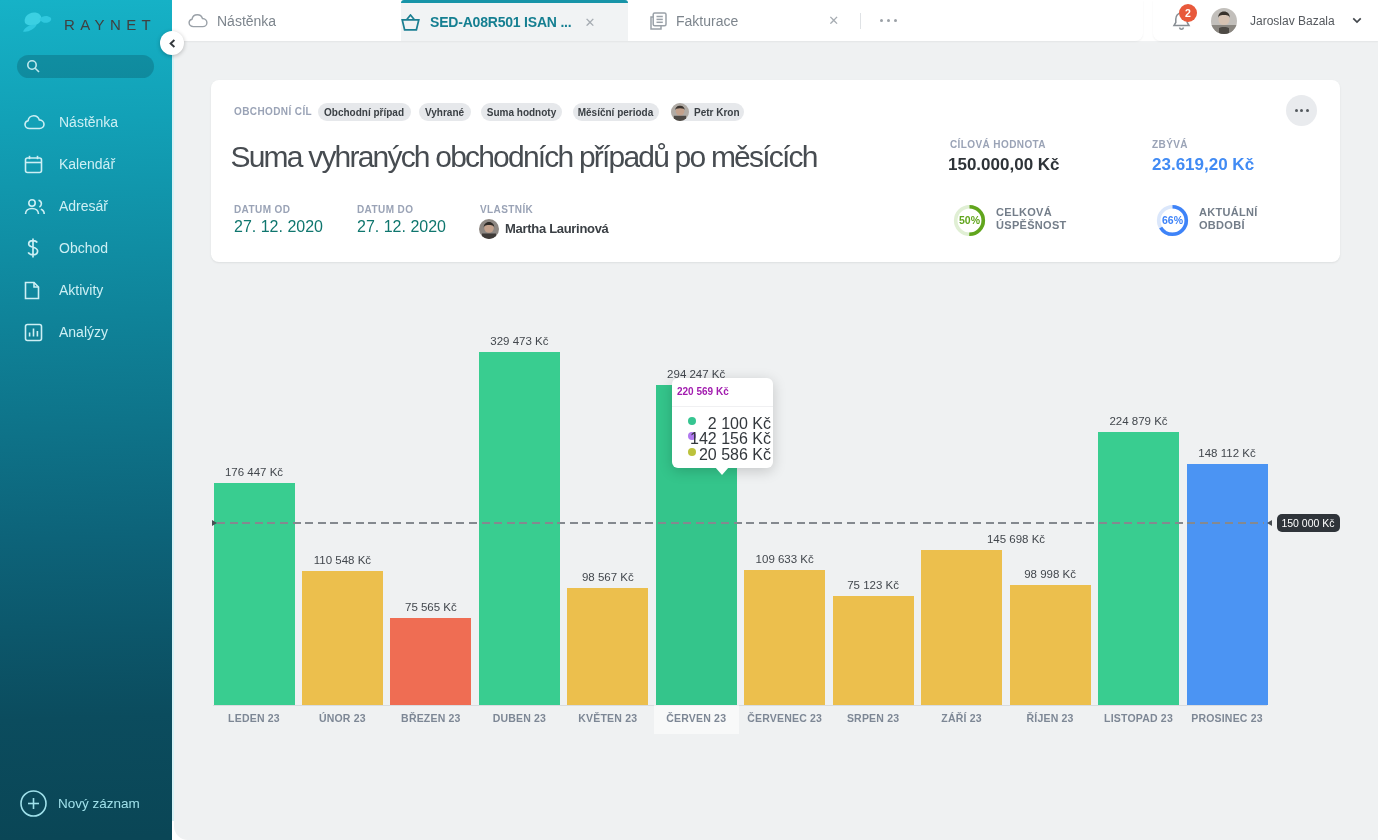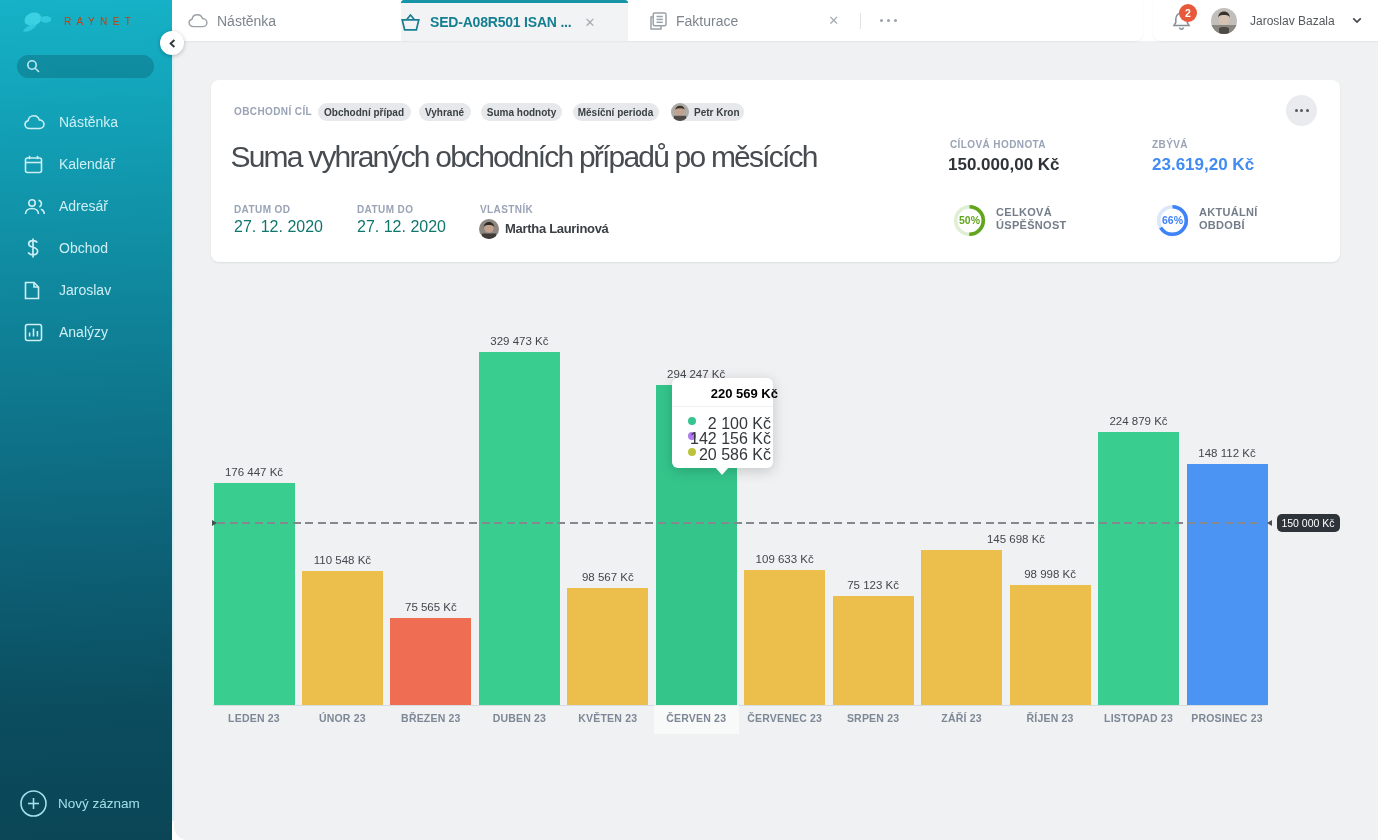--- a/index.html
+++ b/index.html
@@ -1,21 +1,21 @@
 <!DOCTYPE html>
 <html><head><meta charset="utf-8">
 <style>
 *{margin:0;padding:0;box-sizing:border-box}
 html,body{width:1378px;height:840px;overflow:hidden}
 body{position:relative;background:#fff;font-family:"Liberation Sans",sans-serif;-webkit-font-smoothing:antialiased}
 .abs{position:absolute}
 
 .sidebar{left:0;top:0;width:172px;height:840px;
  background:linear-gradient(178deg,#16b2c7 0px,#12a1b7 120px,#0f8399 320px,#0d6379 540px,#0b4c5e 720px,#0a4656 840px);}
-.logoword{left:64px;top:16px;color:#c2410c;font-size:10px;letter-spacing:5.4px}
+.logoword{left:64px;top:16px;color:#404040;font-size:15px;letter-spacing:5.4px}
 .search{left:17px;top:55px;width:137px;height:23px;border-radius:12px;background:rgba(8,70,84,.28)}
 .search svg{position:absolute;left:9px;top:4px}
 .nav{left:0;top:101px;width:172px}
 .navitem{position:relative;height:42px;display:flex;align-items:center}
 .navitem svg{position:absolute;left:24px}
 .navitem span{position:absolute;left:59px;color:#cdeff4;font-size:14px}
 .newrec{left:20px;top:790px;display:flex;align-items:center;color:#9fe0ea;font-size:13.5px}
 .newrec svg{margin-right:11px}
 
 .topbar{left:172px;top:0;width:971px;height:41px;background:#fff;border-radius:0 0 8px 0;box-shadow:0 1px 2px rgba(0,0,0,.05)}
@@ -34,21 +34,21 @@
 .ringlbl{position:absolute;font-size:11px;font-weight:bold;color:#737d89;letter-spacing:.3px;line-height:13px}
 
 .bar{position:absolute}
 .bval{position:absolute;font-size:11.5px;color:#42474d;text-align:center;width:120px}
 .bmon{position:absolute;top:712px;font-size:10.5px;font-weight:bold;color:#7d8795;text-align:center;width:120px;letter-spacing:.2px}
 .axis{left:213px;top:705px;width:1054px;height:1px;background:#d9dcdf}
 .dash{left:217px;top:522px;width:1047px;height:1.5px;
  background:repeating-linear-gradient(90deg,#84898f 0,#84898f 8px,transparent 8px,transparent 12.6px)}
 .tpill{left:1276.5px;top:514px;width:63px;height:18px;background:#2f343a;border-radius:5px;color:#fff;font-size:10.5px;display:flex;align-items:center;justify-content:center}
 .tooltip{left:672px;top:378px;width:101px;height:90px;background:#fff;border-radius:6px;box-shadow:0 3px 14px rgba(0,0,0,.18)}
-.tooltip .hd{position:absolute;left:5px;top:8px;width:101px;text-align:right;font-size:13px;font-weight:bold;color:#000000}
+.tooltip .hd{position:absolute;left:5px;top:8px;width:101px;text-align:left;font-size:10px;font-weight:bold;color:#a21caf}
 .trow{position:absolute;left:10px;width:761px;text-align:right;font-size:16px;color:#33383d}
 .tdot{position:absolute;width:8px;height:8px;border-radius:50%}
 .tarrow{left:715px;top:467px;width:0;height:0;border-left:7px solid transparent;border-right:7px solid transparent;border-top:8px solid #fff}
 </style></head><body>
 
 <div class="abs pane"></div>
 <div class="abs strip"></div>
 <div class="abs topbar"></div>
 <div class="abs userblock"></div>
 <div class="abs sidebar"></div>
@@ -93,21 +93,21 @@
       <svg width="18" height="20" viewBox="0 0 18 20" fill="none" stroke="#cdeff4" stroke-width="1.7">
         <path d="M13.3,4.6 C12.4,3.3 10.9,2.6 9,2.6 C6.5,2.6 4.7,3.9 4.7,5.9 C4.7,10.2 13.6,8.2 13.6,13 C13.6,15.3 11.7,16.8 9,16.8 C6.8,16.8 5.1,16 4.2,14.4 M9,0.5 L9,19.5"></path>
       </svg>
       <span>Obchod</span>
     </div>
 <div class="navitem">
       <svg width="16" height="19" viewBox="0 0 16 19" fill="none" stroke="#cdeff4" stroke-width="1.6">
         <path d="M1.5,1.5 L10,1.5 L14.5,6 L14.5,17.5 L1.5,17.5 Z"></path>
         <path d="M10,1.5 L10,6 L14.5,6"></path>
       </svg>
-      <span>Jaroslav</span>
+      <span>Aktivity</span>
     </div>
 <div class="navitem">
       <svg width="19" height="19" viewBox="0 0 19 19" fill="none" stroke="#cdeff4" stroke-width="1.6">
         <rect x="1.5" y="1.5" width="16" height="16" rx="2"></rect>
         <line x1="5.6" y1="13.5" x2="5.6" y2="9.5"></line>
         <line x1="9.5" y1="13.5" x2="9.5" y2="5.5"></line>
         <line x1="13.4" y1="13.5" x2="13.4" y2="8"></line>
       </svg>
       <span>Analýzy</span>
     </div>

